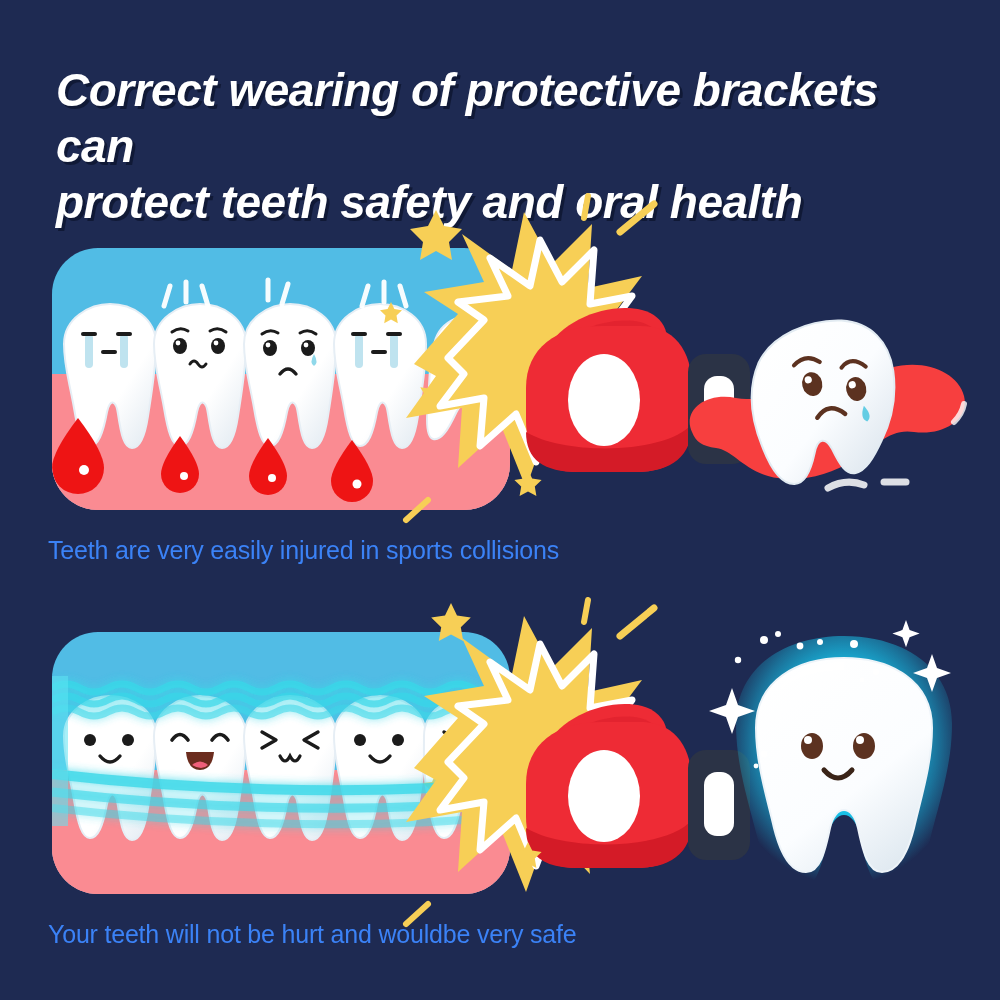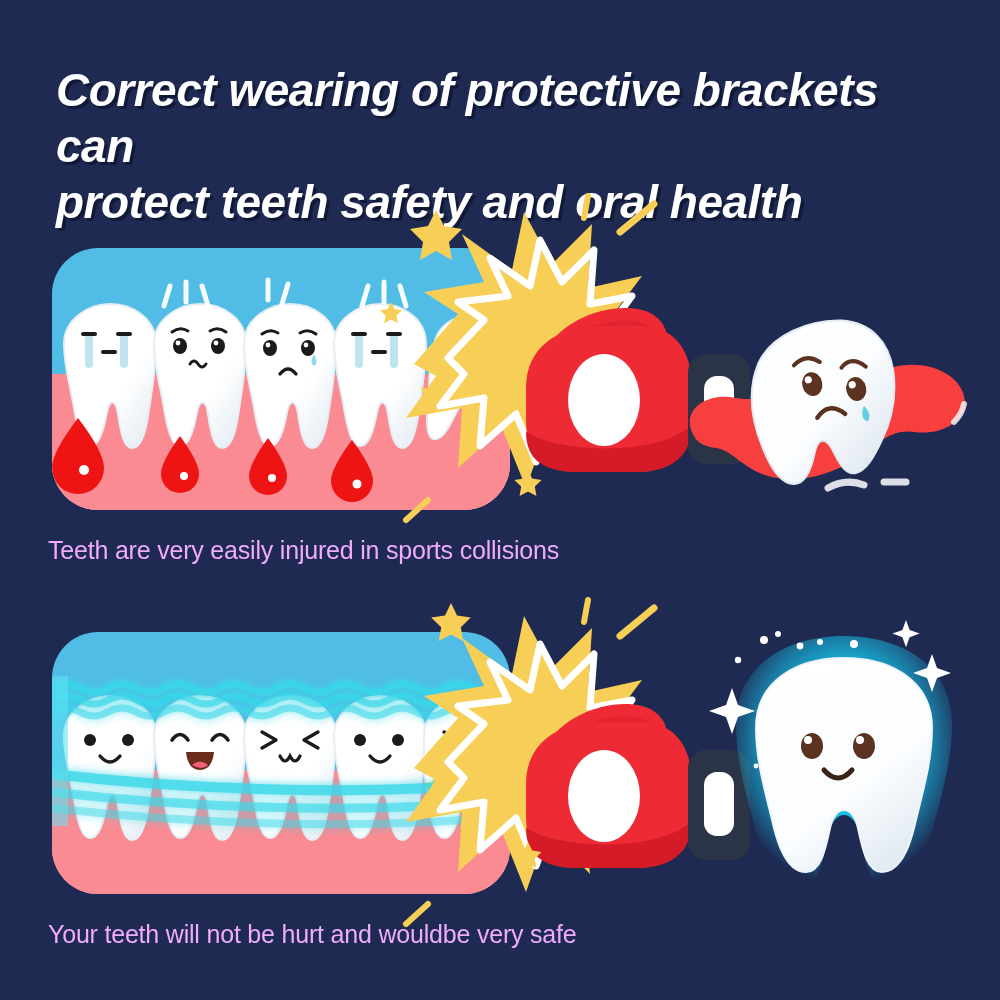--- a/index.html
+++ b/index.html
@@ -15,21 +15,21 @@
   .title{
     position:absolute;left:56px;top:62px;width:900px;
     color:#ffffff;font-weight:bold;font-style:italic;
     font-size:46px;line-height:1.22;letter-spacing:-0.5px;
     text-shadow:3px 3px 0 rgba(12,20,45,.75);
     white-space:pre-line;
   }
 
   
   .caption{
-    position:absolute;color:#f0abfc;font-size:25px;font-weight:400;
+    position:absolute;color:#3b82f6;font-size:25px;font-weight:400;
     letter-spacing:-0.2px;
   }
   .caption.one{left:48px;top:536px;}
   .caption.two{left:48px;top:920px;text-align:center;}
 
   
   .panel{position:absolute;overflow:hidden;border-radius:46px;}
   .panel .sky{position:absolute;left:0;top:0;width:100%;height:100%;background:#51bce5;}
   .panel .gum{position:absolute;left:0;right:0;bottom:0;background:#fa8b92;}
 

